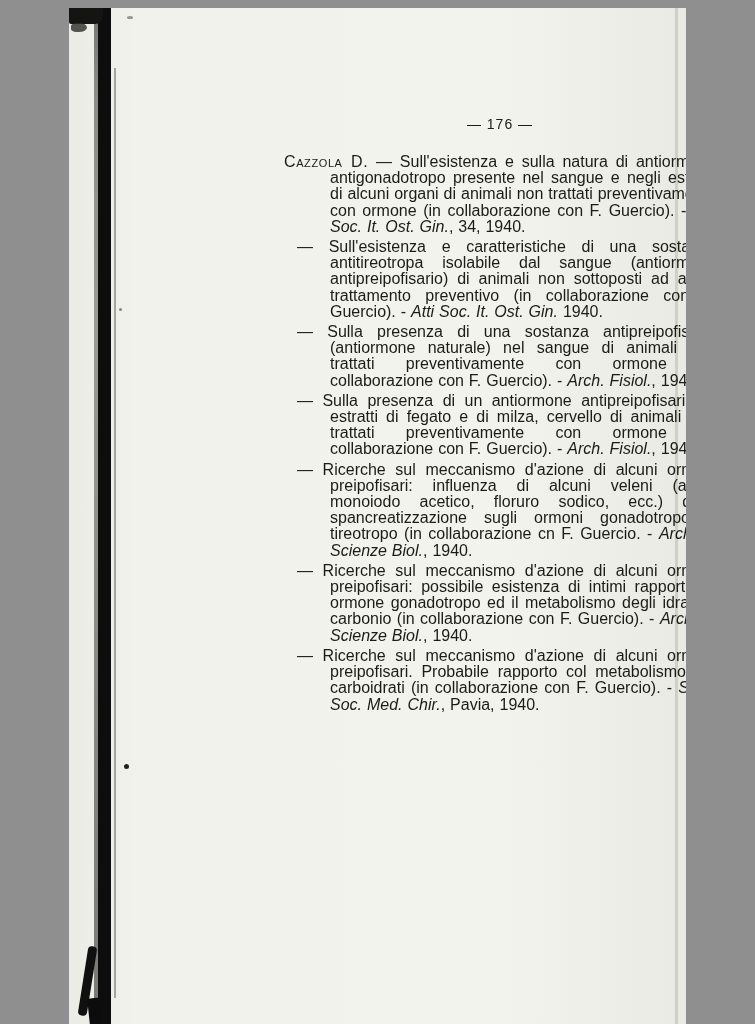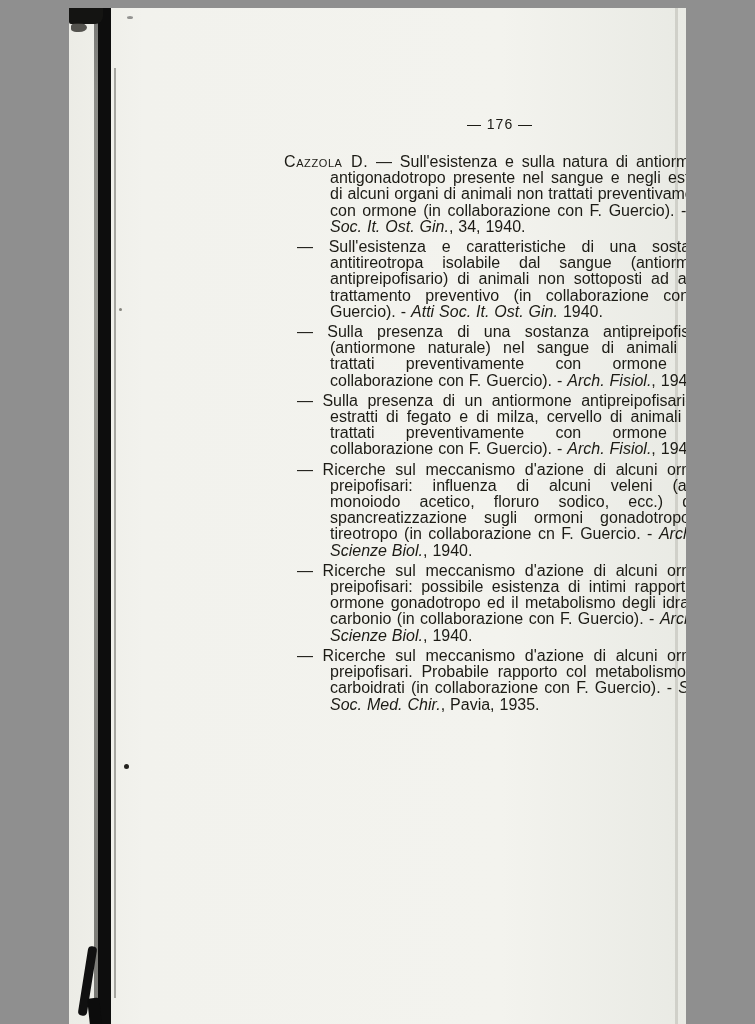--- a/index.html
+++ b/index.html
@@ -109,16 +109,16 @@
 
   <div class="page-number">— 176 —</div>
 
   <div class="content" id="entries-container">
       <p class="entry"><span class="author">Cazzola D.</span><span> — Sull'esistenza e sulla natura di antiormone antigonadotropo presente nel sangue e negli estratti di alcuni organi di animali non trattati preventivamente con ormone (in collaborazione con F. Guercio). - </span><i>Atti Soc. It. Ost. Gin.</i><span>, 34, 1940.</span></p>
       <p class="entry dash"><span>— Sull'esistenza e caratteristiche di una sostanza antitireotropa isolabile dal sangue (antiormone antipreipofisario) di animali non sottoposti ad alcun trattamento preventivo (in collaborazione con F. Guercio). - </span><i>Atti Soc. It. Ost. Gin.</i><span> 1940.</span></p>
       <p class="entry dash"><span>— Sulla presenza di una sostanza antipreipofisaria (antiormone naturale) nel sangue di animali non trattati preventivamente con ormone (in collaborazione con F. Guercio). - </span><i>Arch. Fisiol.</i><span>, 1940.</span></p>
       <p class="entry dash"><span>— Sulla presenza di un antiormone antipreipofisario in estratti di fegato e di milza, cervello di animali non trattati preventivamente con ormone (in collaborazione con F. Guercio). - </span><i>Arch. Fisiol.</i><span>, 1940.</span></p>
       <p class="entry dash"><span>— Ricerche sul meccanismo d'azione di alcuni ormoni preipofisari: influenza di alcuni veleni (acido monoiodo acetico, floruro sodico, ecc.) della spancreatizzazione sugli ormoni gonadotropo e tireotropo (in collaborazione cn F. Guercio. - </span><i>Arch. It. Scienze Biol.</i><span>, 1940.</span></p>
       <p class="entry dash"><span>— Ricerche sul meccanismo d'azione di alcuni ormoni preipofisari: possibile esistenza di intimi rapporti fra ormone gonadotropo ed il metabolismo degli idrati di carbonio (in collaborazione con F. Guercio). - </span><i>Arch. It. Scienze Biol.</i><span>, 1940.</span></p>
-      <p class="entry dash"><span>— Ricerche sul meccanismo d'azione di alcuni ormoni preipofisari. Probabile rapporto col metabolismo dei carboidrati (in collaborazione con F. Guercio). - </span><i>Sper. Soc. Med. Chir.</i><span>, Pavia, 1935.</span></p>
+      <p class="entry dash"><span>— Ricerche sul meccanismo d'azione di alcuni ormoni preipofisari. Probabile rapporto col metabolismo dei carboidrati (in collaborazione con F. Guercio). - </span><i>Sper. Soc. Med. Chir.</i><span>, Pavia, 1940.</span></p>
     </div>
 
 </div>
 
 </body></html>

